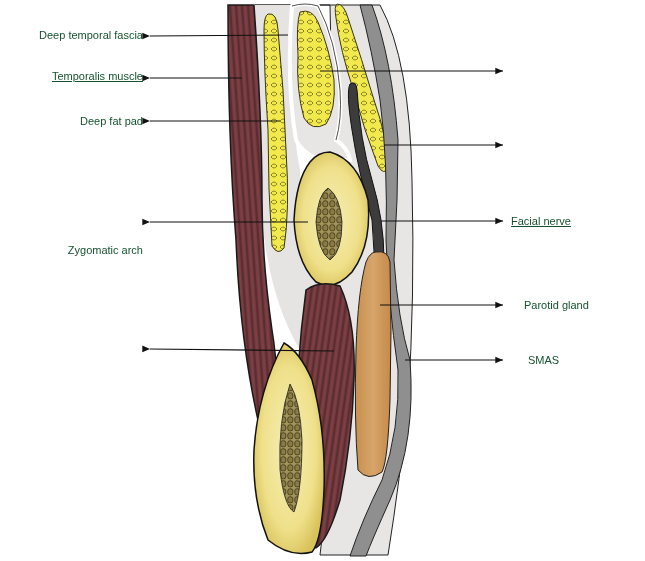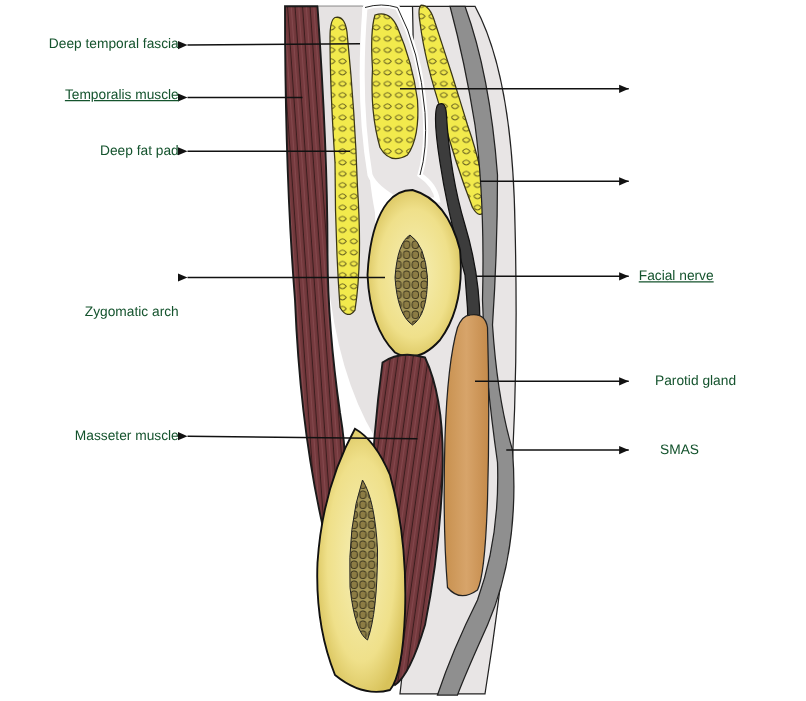--- a/index.html
+++ b/index.html
@@ -90,19 +90,18 @@
     <line x1="381" y1="221" x2="503" y2="221" stroke="#111" stroke-width="1.1" marker-end="url(#arrowR)"></line>
     <line x1="380" y1="305" x2="503" y2="305" stroke="#111" stroke-width="1.1" marker-end="url(#arrowR)"></line>
     <line x1="405" y1="360" x2="503" y2="360" stroke="#111" stroke-width="1.1" marker-end="url(#arrowR)"></line>
   </svg>
 
   
   <div class="label left" style="right:502px; top:27px;">Deep temporal fascia</div>
   <div class="label left" style="right:502px; top:68px;text-decoration:underline;">Temporalis muscle</div>
   <div class="label left" style="right:502px; top:113px;">Deep fat pad</div>
   <div class="label left" style="right:502px; top:214px;margin-top:28px;">Zygomatic arch</div>
-  <div class="label left" style="right:502px; top:341px;">Masseter muscle</div>
 
   
   <div class="label" style="left:511px; top:213px;text-decoration:underline;">Facial nerve</div>
   <div class="label" style="left:524px; top:297px;">Parotid gland</div>
   <div class="label" style="left:511px; top:352px;margin-left:17px;">SMAS</div>
 </div>
 
 </body></html>

